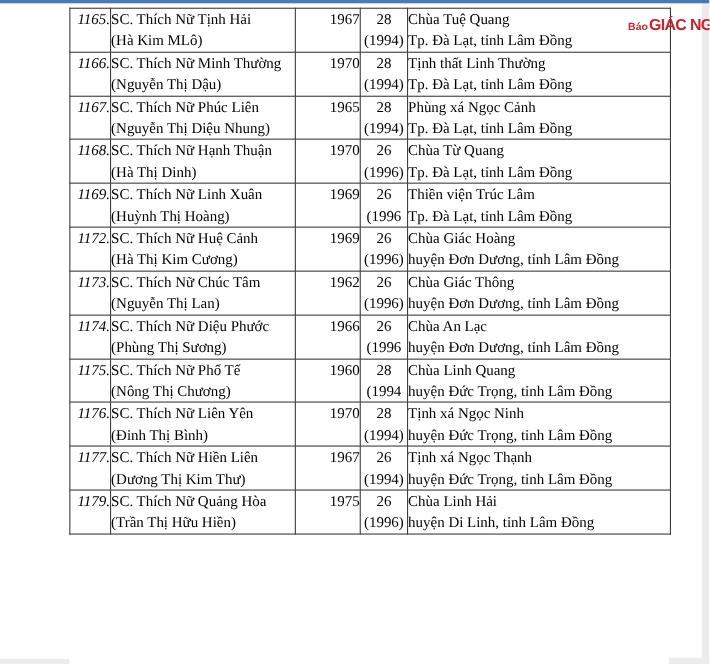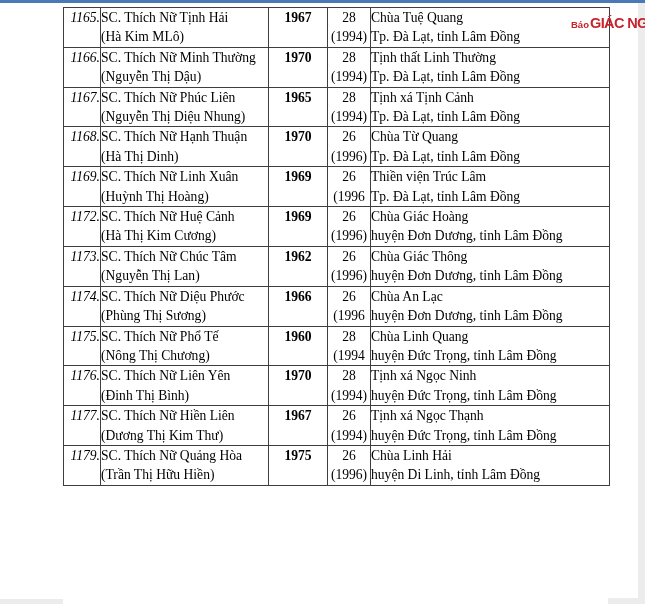--- a/index.html
+++ b/index.html
@@ -64,21 +64,21 @@
     white-space: nowrap;
   }
   .col-no    { width: 37px; }
   .col-name  { width: 168px; }
   .col-year  { width: 59px; }
   .col-age   { width: 43px; }
   .col-place { width: 239px; }
 
   .c-no    { text-align: right; padding-right: 3px; font-style: italic; }
   .c-name  { padding-left: 8px; }
-  .c-year  { text-align: center; font-weight: bold; }
+  .c-year  { text-align: right; }
   .c-age   { text-align: center; }
   .c-place { padding-left: 10px; }
 
   .watermark {
     position: absolute;
     left: 571px; top: 15px;
     z-index: 6;
     color: #c8232c;
     font-family: "Liberation Sans", sans-serif;
     font-weight: bold;
@@ -151,21 +151,21 @@
     <td class="c-name">
       <div>SC. Thích Nữ Phúc Liên</div>
       <div>(Nguyễn Thị Diệu Nhung)</div>
     </td>
     <td class="c-year">1965</td>
     <td class="c-age">
       <div>28</div>
       <div>(1994)</div>
     </td>
     <td class="c-place">
-      <div>Tịnh xá Tịnh Cảnh</div>
+      <div>Phùng xá Ngọc Cảnh</div>
       <div>Tp. Đà Lạt, tỉnh Lâm Đồng</div>
     </td>
   </tr>
 
   <tr>
     <td class="c-no">1168.</td>
     <td class="c-name">
       <div>SC. Thích Nữ Hạnh Thuận</div>
       <div>(Hà Thị Dinh)</div>
     </td>

